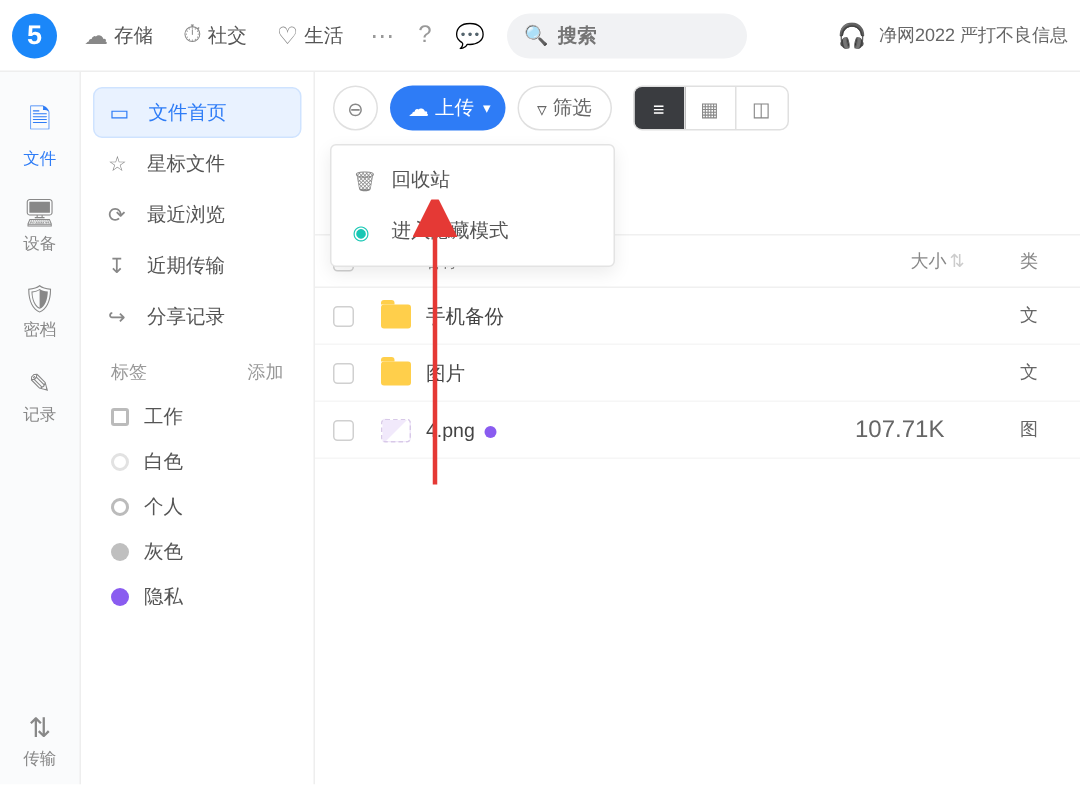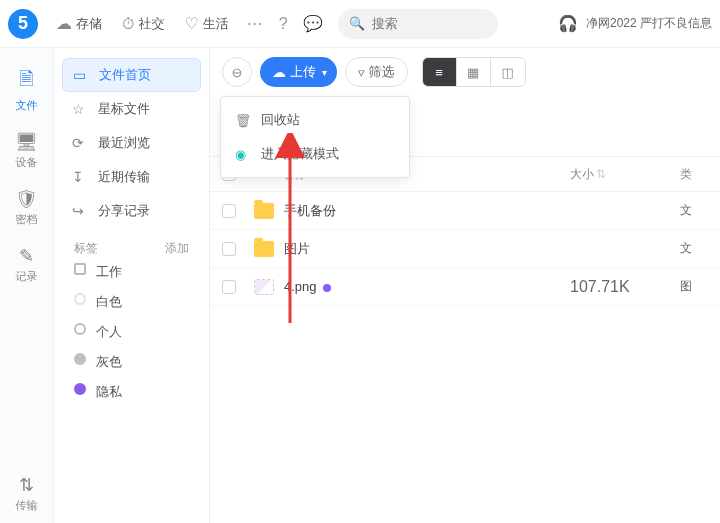--- a/index.html
+++ b/index.html
@@ -6,21 +6,21 @@
 body { font-family: "Microsoft YaHei", "PingFang SC", sans-serif; font-size: 13px; color: #333; background: #fff; width: 720px; height: 523px; overflow: hidden; position: relative; }
 
 
 .topbar { height: 48px; display: flex; align-items: center; padding: 0 8px; border-bottom: 1px solid #eee; }
 .logo { width: 30px; height: 30px; border-radius: 50%; background: #1B87F9; display: flex; align-items: center; justify-content: center; color: #fff; font-size: 18px; font-weight: bold; margin-right: 8px; }
 .top-tab { display: flex; align-items: center; color: #555; padding: 0 10px; height: 48px; cursor: pointer; }
 .top-tab .ico { margin-right: 4px; color: #888; font-size: 16px; }
 .top-icon { color: #999; font-size: 16px; padding: 0 8px; cursor: pointer; }
 .search-box { display: flex; align-items: center; background: #f1f2f4; border-radius: 16px; height: 30px; padding: 0 12px; margin-left: 6px; flex: 0 0 160px; color: #aaa; }
 .search-box .ico { margin-right: 6px; }
-.search-box input { border: none; background: transparent; outline: none; font-size: 13px; color: #555; width: 100%; }
+.search-box input { border: none; background: transparent; outline: none; font-size: 13px; color: #555; width: 100%; font-weight: bold; }
 .right-notice { margin-left: auto; display: flex; align-items: center; color: #666; font-size: 12px; }
 .right-notice .headset { color: #e89a4e; font-size: 16px; margin-right: 8px; }
 
 
 .body { display: flex; height: calc(100% - 48px); }
 
 
 .rail { width: 54px; background: #fafbfc; border-right: 1px solid #eee; display: flex; flex-direction: column; align-items: center; padding-top: 10px; }
 .rail-item { width: 100%; text-align: center; padding: 8px 0 10px; color: #888; font-size: 11px; cursor: pointer; }
 .rail-item .ri-icon { font-size: 18px; display: block; margin-bottom: 2px; }
@@ -28,21 +28,21 @@
 .rail-spacer { flex: 1; }
 
 
 .sidebar { width: 156px; border-right: 1px solid #eee; padding: 10px 8px; }
 .sb-item { display: flex; align-items: center; height: 34px; padding: 0 10px; border-radius: 6px; color: #555; cursor: pointer; }
 .sb-item .sb-ico { width: 18px; margin-right: 8px; color: #888; font-size: 14px; }
 .sb-item.active { background: #e9f2ff; color: #2E7CF6; border: 1px solid #cfe3ff; }
 .sb-item.active .sb-ico { color: #2E7CF6; }
 .tags-header { display: flex; justify-content: space-between; padding: 12px 12px 6px; color: #999; font-size: 12px; }
 .tags-header .add { cursor: pointer; }
-.tag-item { display: flex; height: 30px; padding: 0 12px; color: #555; cursor: pointer; }
+.tag-item { display: flex; align-items: center; height: 30px; padding: 0 12px; color: #555; cursor: pointer; }
 .tag-dot, .tag-square { width: 12px; height: 12px; margin-right: 10px; }
 .tag-dot { border-radius: 50%; border: 2px solid #bbb; }
 .tag-square { border: 2px solid #bbb; border-radius: 2px; }
 
 
 .main { flex: 1; position: relative; }
 .toolbar { height: 48px; display: flex; align-items: center; padding: 8px 12px; gap: 8px; }
 .circ-btn { width: 30px; height: 30px; border: 1px solid #e0e0e0; border-radius: 50%; display: flex; align-items: center; justify-content: center; color: #888; cursor: pointer; background: #fff; }
 .upload-btn { height: 30px; background: #2E7CF6; color: #fff; border-radius: 15px; display: flex; align-items: center; padding: 0 10px 0 12px; cursor: pointer; font-size: 13px; }
 .upload-btn .u-ico { margin-right: 4px; font-size: 14px; }
@@ -55,21 +55,21 @@
 .view-seg .seg.active { background: #3a3c40; color: #fff; }
 
 .dropdown { position: absolute; left: 10px; top: 48px; width: 190px; background: #fff; border: 1px solid #e3e3e3; border-radius: 4px; box-shadow: 0 4px 12px rgba(0,0,0,0.08); padding: 6px 0; z-index: 20; }
 .dd-item { display: flex; align-items: center; height: 34px; padding: 0 14px; color: #555; cursor: pointer; }
 .dd-item .dd-ico { width: 18px; margin-right: 8px; color: #888; }
 .dd-item .dd-ico.teal { color: #18c7b4; }
 
 .cols { display: flex; align-items: center; height: 36px; border-top: 1px solid #f0f0f0; border-bottom: 1px solid #f0f0f0; padding: 0 12px; color: #888; font-size: 12px; margin-top: 60px; }
 .chk { width: 14px; height: 14px; border: 1px solid #d0d0d0; border-radius: 3px; margin-right: 18px; cursor: pointer; background: #fff; }
 .col-name { flex: 1; padding-left: 28px; }
-.col-size { width: 110px; text-align: left; }
+.col-size { width: 110px; text-align: center; }
 .col-type { width: 28px; text-align: left; }
 .sort-ico { color: #ccc; margin-left: 2px; }
 
 .row { display: flex; align-items: center; height: 38px; padding: 0 12px; border-bottom: 1px solid #f6f6f6; color: #444; }
 .row .file-ico { width: 20px; height: 16px; margin-right: 10px; display: inline-block; }
 .folder { background: #ffcf4b; border-radius: 2px; position: relative; }
 .folder::before { content: ""; position: absolute; top: -3px; left: 0; width: 9px; height: 3px; background: #ffcf4b; border-radius: 2px 2px 0 0; }
 .png-ico { width: 18px; height: 18px; border: 1px dashed #d8c9e8; border-radius: 3px; background: linear-gradient(135deg,#f1e9fb 50%,#fff 50%); }
 .row .name { flex: 1; }
 .purple-dot { width: 8px; height: 8px; background: #8a5cf0; border-radius: 50%; display: inline-block; margin-left: 6px; vertical-align: middle; }

